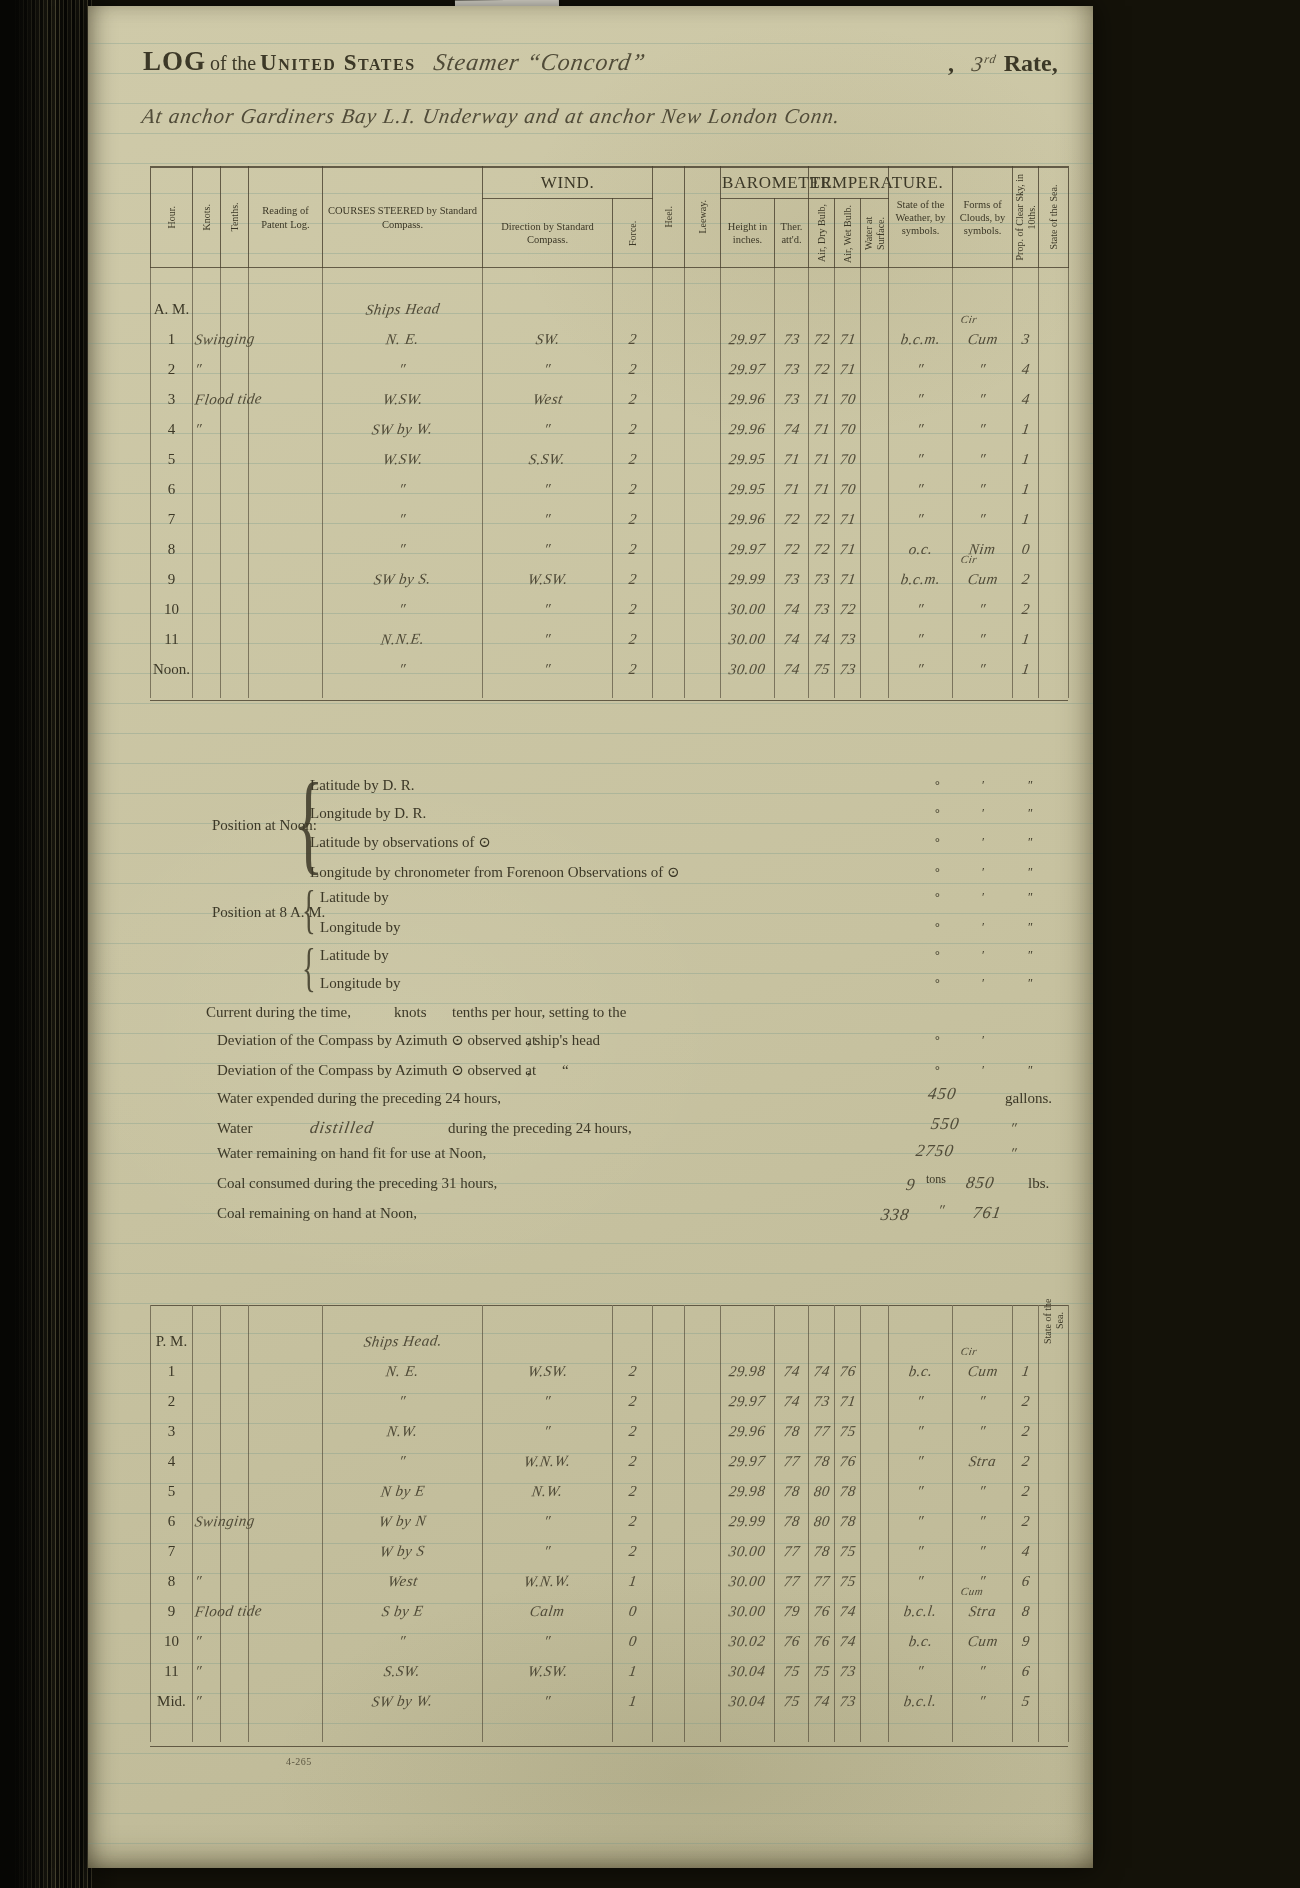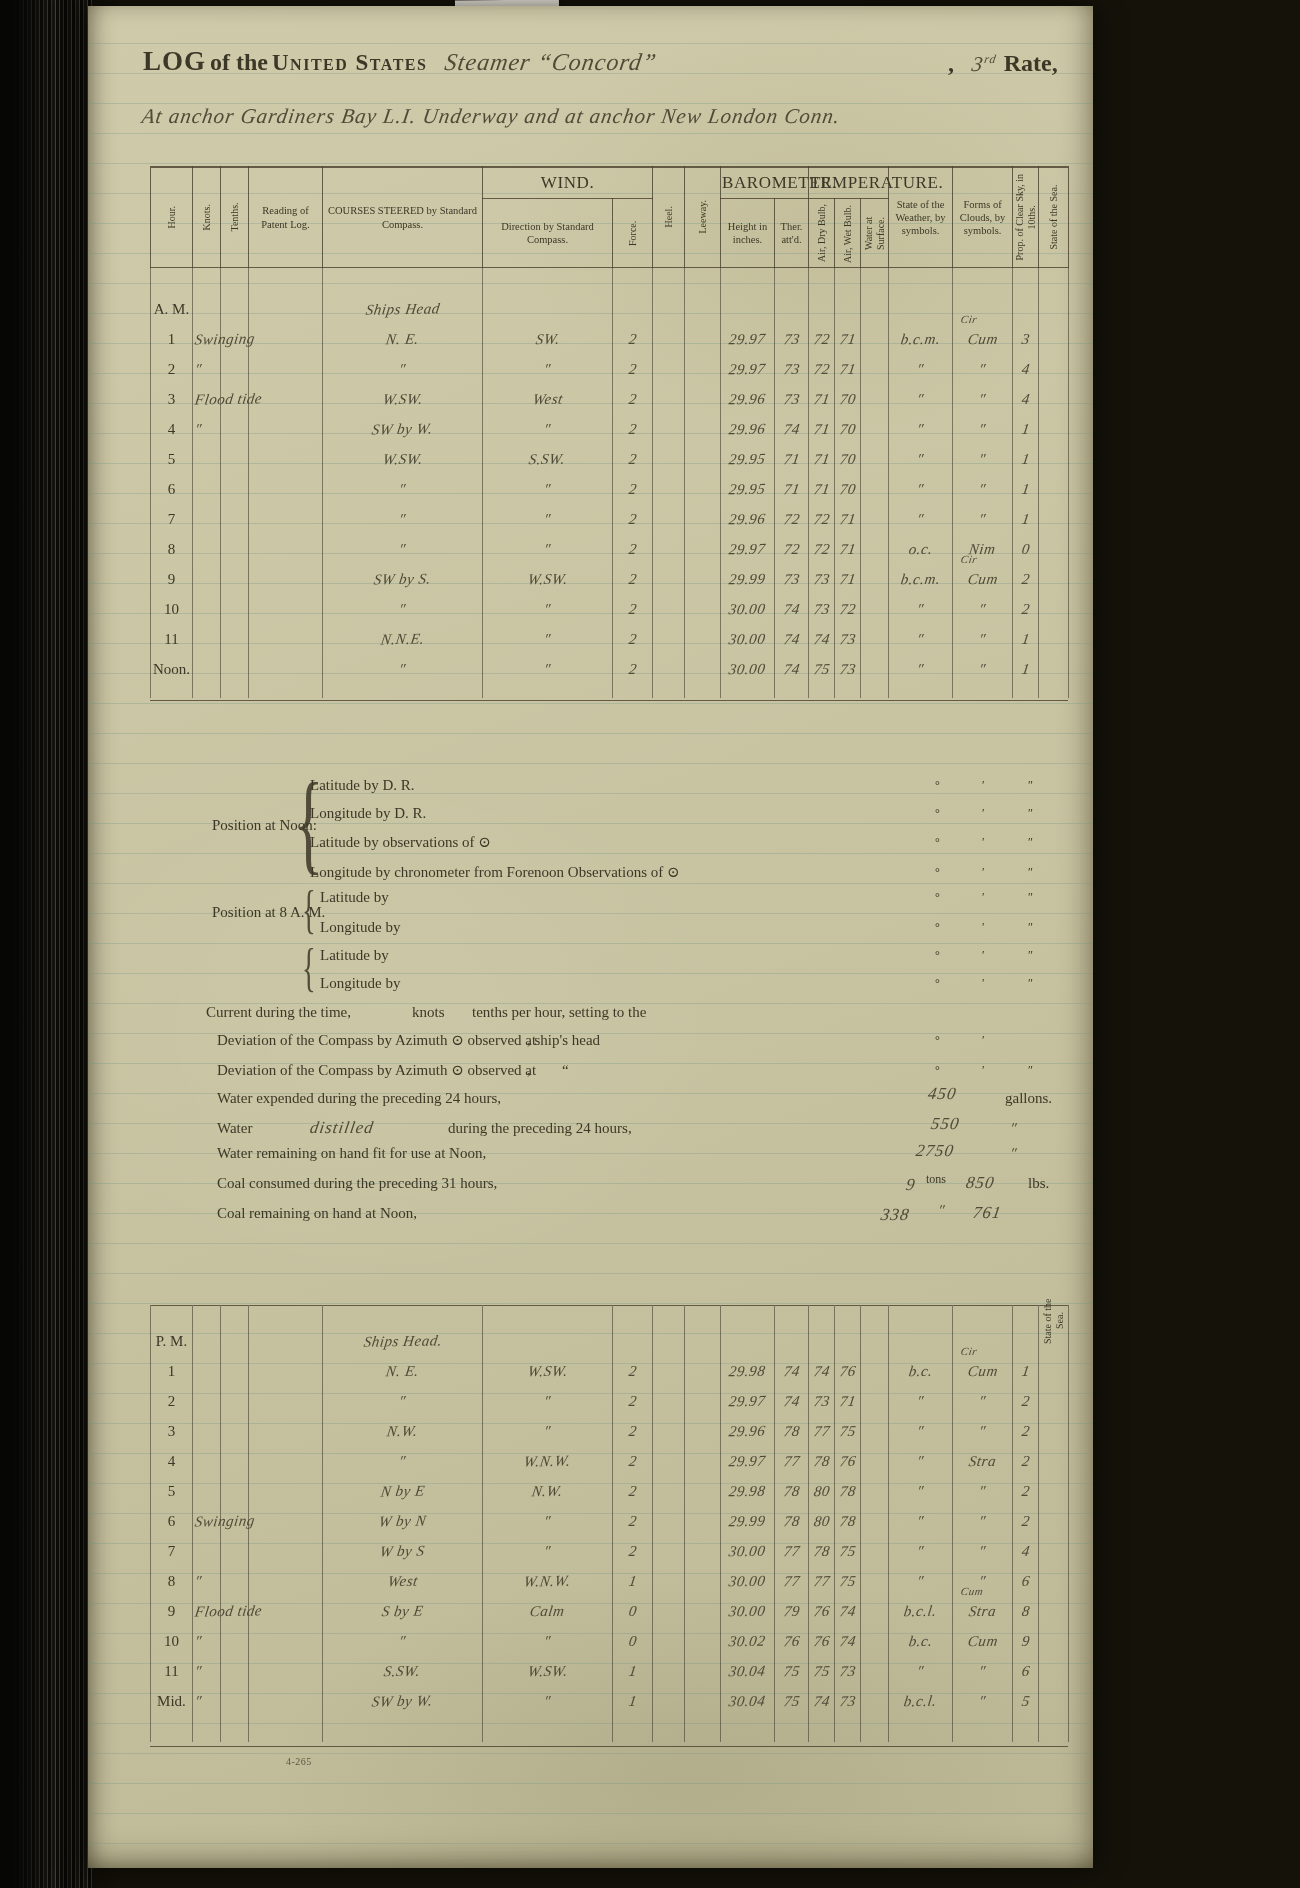--- a/index.html
+++ b/index.html
@@ -37,21 +37,21 @@
   .rules{position:absolute;left:0;right:0;top:8px;bottom:4px;pointer-events:none;
     background:repeating-linear-gradient(180deg,transparent 0 29px,var(--rule) 29px 30px);}
   
   .pr{color:var(--ink);}
   .hw,.hw span{font-style:italic;color:var(--hw);}
   .hw span{display:inline-block;transform:skewX(-9deg) rotate(-1deg);letter-spacing:.5px;}
   .hwv{font-style:italic;color:var(--hw);letter-spacing:1px;transform:skewX(-9deg);display:inline-block;}
   
   .titleline{position:absolute;left:55px;top:40px;width:940px;white-space:nowrap;}
   .t-log{font-size:27px;font-weight:600;letter-spacing:1px;}
-  .t-of{font-size:24px;font-weight:700;}
+  .t-of{font-size:20px;font-weight:400;}
   .t-us{font-size:23px;font-weight:600;font-variant:small-caps;letter-spacing:1.5px;}
   .t-vessel{font-size:24px;margin-left:14px;}
   .rateline{position:absolute;left:860px;top:44px;white-space:nowrap;}
   .r-comma{font-size:24px;font-weight:600;}
   .r-val{font-size:21px;margin:0 8px 0 18px;}
   .r-val sup{font-size:12px;}
   .r-rate{font-size:24px;font-weight:600;}
   .subtitle{position:absolute;left:54px;top:98px;width:940px;font-size:21px;}
   
   .logtable{position:absolute;left:62px;border-collapse:collapse;table-layout:fixed;width:918px;
@@ -521,22 +521,22 @@
       </div>
       <div class="mln" style="top:967px">
         <span class="pl pr" style="left:232px">Longitude by</span>
         <span class="mk" style="left:847px">°</span>
           <span class="mk" style="left:894px">′</span>
           <span class="mk" style="left:940px">″</span>
       </div>
 
       <div class="mln" style="top:996px">
         <span class="pl pr" style="left:118px">Current during the time,</span>
-        <span class="pl pr" style="left:324px">knots</span>
-        <span class="pl pr" style="left:384px">tenths per hour, setting to the</span>
+        <span class="pl pr" style="left:306px">knots</span>
+        <span class="pl pr" style="left:364px">tenths per hour, setting to the</span>
       </div>
       <div class="mln" style="top:1024px">
         <span class="pl pr" style="left:129px">Deviation of the Compass by Azimuth ⊙ observed at</span>
         <span class="pl pr" style="left:439px">, ship's head</span>
         <span class="mk" style="left:847px">°</span>
           <span class="mk" style="left:894px">′</span>
       </div>
       <div class="mln" style="top:1054px">
         <span class="pl pr" style="left:129px">Deviation of the Compass by Azimuth ⊙ observed at</span>
         <span class="pl pr" style="left:439px">,</span>

